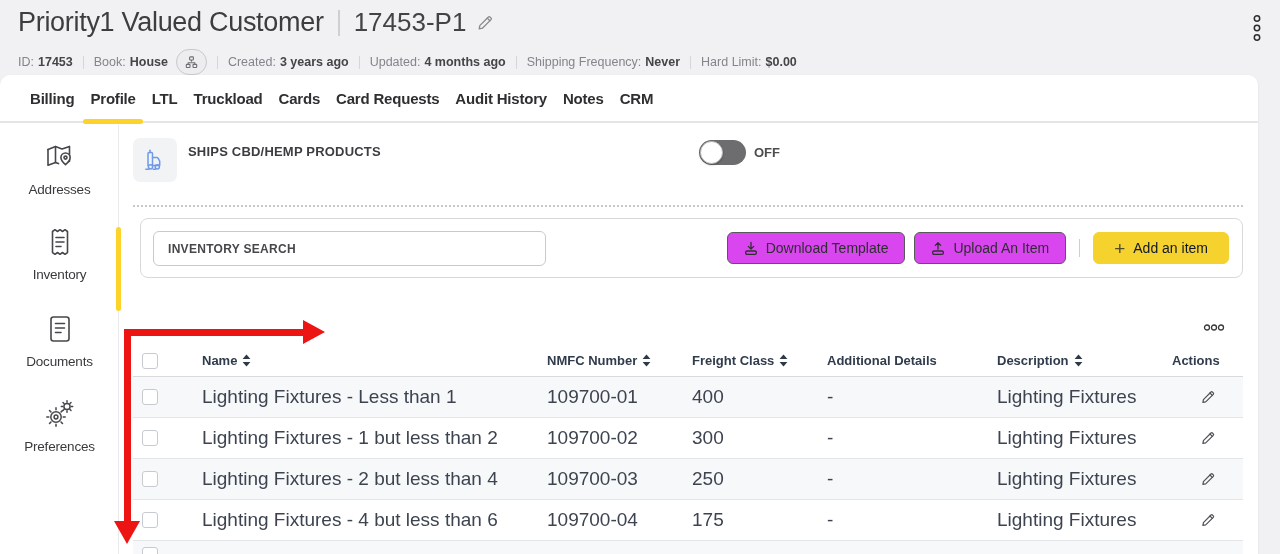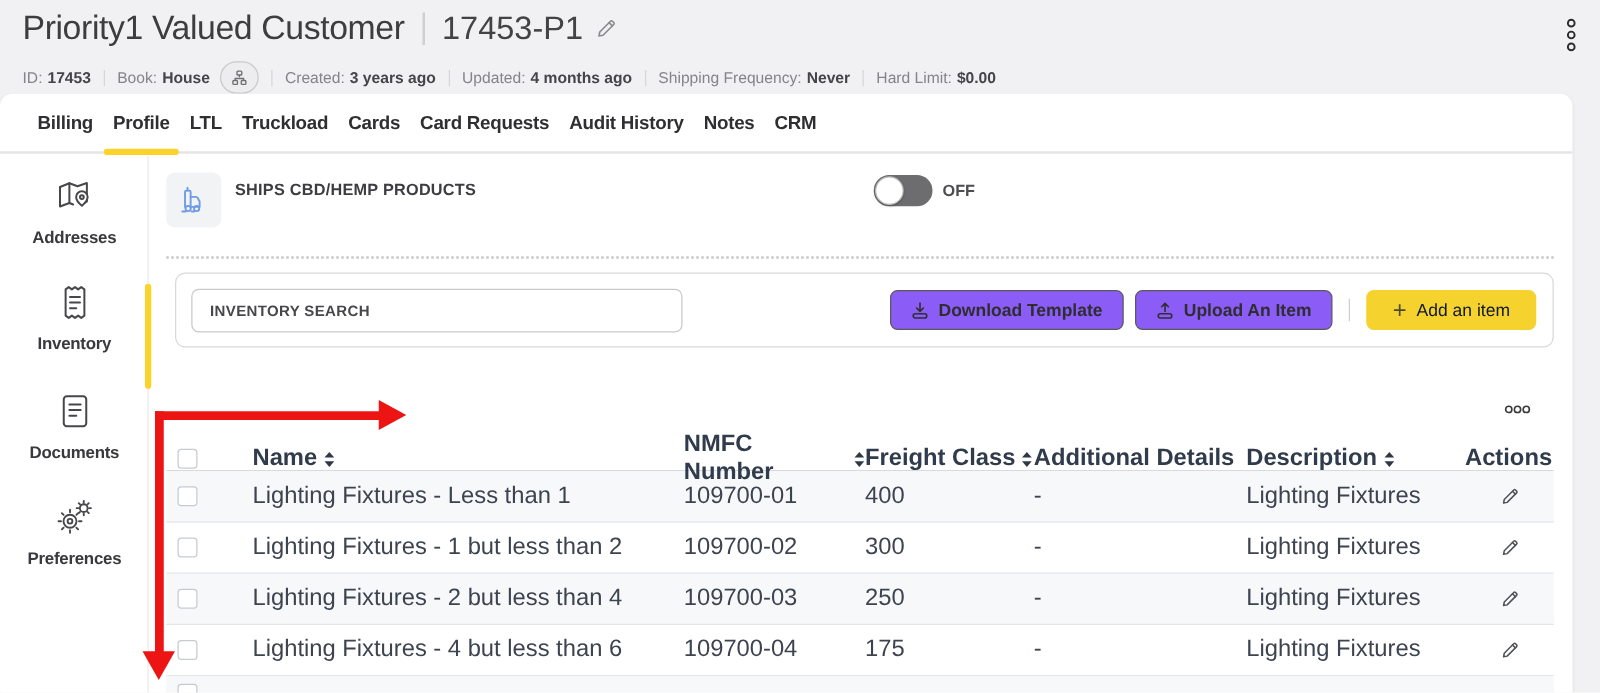--- a/index.html
+++ b/index.html
@@ -33,21 +33,21 @@
           padding-left:30px; border-bottom:2px solid #e5e5e7; align-items:center; }
   .tab { position:relative; height:48px; display:flex; align-items:center; font-size:15px; font-weight:700;
          color:#2f2f32; cursor:pointer; letter-spacing:-0.2px; }
   .tab.active::after { content:""; position:absolute; left:-7px; right:-7px; bottom:-2px; height:5px;
          background:#fdd32a; border-radius:3px; }
 
   
   .sidebar { position:absolute; left:0; top:50px; width:119px; bottom:0; border-right:1px solid #eaeaec; }
   .side-item { position:absolute; left:0; width:119px; display:flex; flex-direction:column; align-items:center;
          gap:9px; cursor:pointer; }
-  .side-label { font-size:13.5px; font-weight:700; color:#3a3a3e; letter-spacing:-0.2px; }
+  .side-label { font-size:13.5px; font-weight:400; color:#3a3a3e; letter-spacing:-0.2px; }
   .active-bar { position:absolute; left:116px; top:152px; width:5px; height:84px; background:#fdd32a; border-radius:3px; z-index:3; }
 
   
   .content { position:absolute; left:133px; top:50px; width:1110px; height:429px; }
 
   .cbd-row { position:absolute; left:0; top:13px; width:100%; height:44px; }
   .cbd-icon-box { position:absolute; left:0; top:0; width:44px; height:44px; background:#f2f3f5; border-radius:7px;
           display:flex; align-items:center; justify-content:center; }
   .cbd-label { position:absolute; left:55px; top:6px; font-size:13px; font-weight:700; color:#3d3d41; letter-spacing:0.2px; }
   .toggle { position:absolute; left:566px; top:2px; width:47px; height:25px; background:#6d6d6f; border-radius:13px; cursor:pointer; }
@@ -58,32 +58,32 @@
   .dotted-divider { position:absolute; left:0; top:80px; width:100%; border-top:2px dotted #c9c9cc; }
 
   .toolbar { position:absolute; left:7px; top:93px; right:0; height:60px; border:1px solid #d9d9dc; border-radius:8px; }
   .search-input { position:absolute; left:12px; top:12px; width:393px; height:35px; border:1px solid #c9c9cc;
           border-radius:6px; padding:0 14px; font-family:"Liberation Sans",sans-serif; font-size:12px;
           font-weight:700; color:#3c3c40; letter-spacing:0.3px; outline:none; }
   .search-input::placeholder { color:#47474b; font-weight:700; letter-spacing:0.3px; }
   .toolbar-buttons { position:absolute; right:13px; top:13px; display:flex; align-items:center; gap:9px; }
   .btn { display:inline-flex; align-items:center; gap:8px; height:32px; padding:0 16px; border-radius:6px;
          font-family:"Liberation Sans",sans-serif; font-size:14px; cursor:pointer; white-space:nowrap; }
-  .btn-outline { background:#8b5cf6; border:1px solid #59595c; color:#2e2e31;font-weight:bold; }
+  .btn-outline { background:#d946ef; border:1px solid #59595c; color:#2e2e31; }
   .btn-sep { width:1px; height:18px; background:#cfcfd2; margin:0 4px; }
   .btn-yellow { background:#f6d22f; border:1px solid #f6d22f; color:#0f172a; font-weight:400; padding:0 20px; }
   .plus-glyph { font-size:19px; font-weight:400; color:#4e4c28; line-height:1; }
   .plus-glyph::before { content:"+"; }
 
   .kebab-h { position:absolute; top:196px; right:16px; cursor:pointer; }
 
   
   .tbl { position:absolute; left:0; top:220px; width:1110px; }
   .trow, .thead { display:grid; grid-template-columns:69px 345px 145px 135px 170px 175px 1fr; align-items:center; }
-  .thead { height:32px; border-bottom:1px solid #d8dadd; font-size:19px; font-weight:700; color:#303b4b; }
+  .thead { height:32px; border-bottom:1px solid #d8dadd; font-size:13px; font-weight:700; color:#303b4b; }
   .trow { height:41px; font-size:19px; color:#3d4450; border-bottom:1px solid #e3e5e8; }
   .trow.shade { background:#f7f8fa; }
   .cb { width:16px; height:16px; border:1px solid #c7cbd1; border-radius:3px; background:#fff; margin-left:9px; cursor:pointer; }
   .hcell { display:flex; align-items:center; gap:5px; cursor:pointer; }
   .acell { display:flex; justify-content:center; }
   .partial-row { height:14px; background:#f7f8fa; overflow:hidden; }
   .partial-row .cb { margin-top:6px; }
 
   
   .red-h { position:absolute; left:124px; top:329px; width:180px; height:7px; background:#ed1414; z-index:40; }

